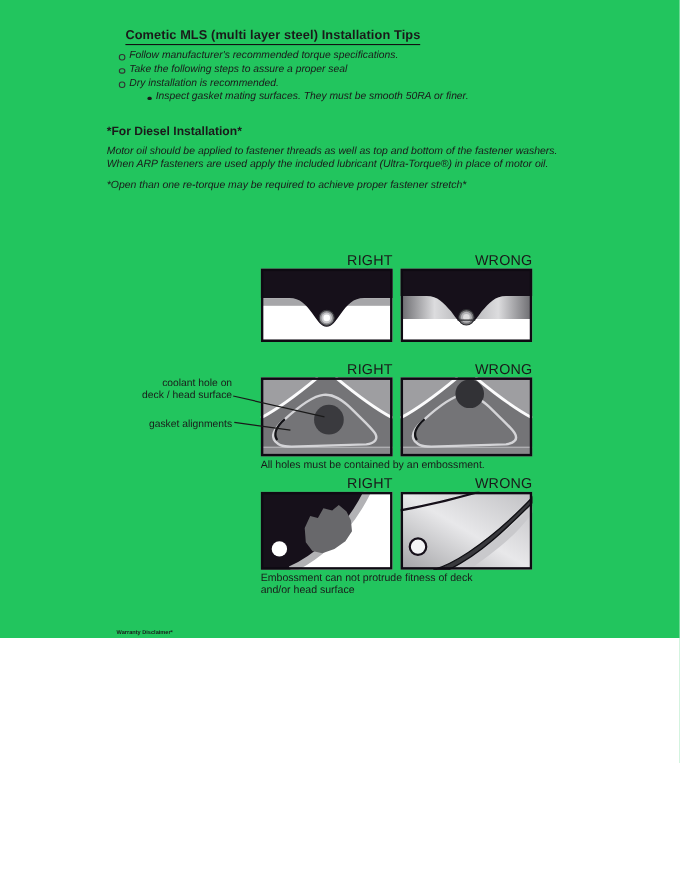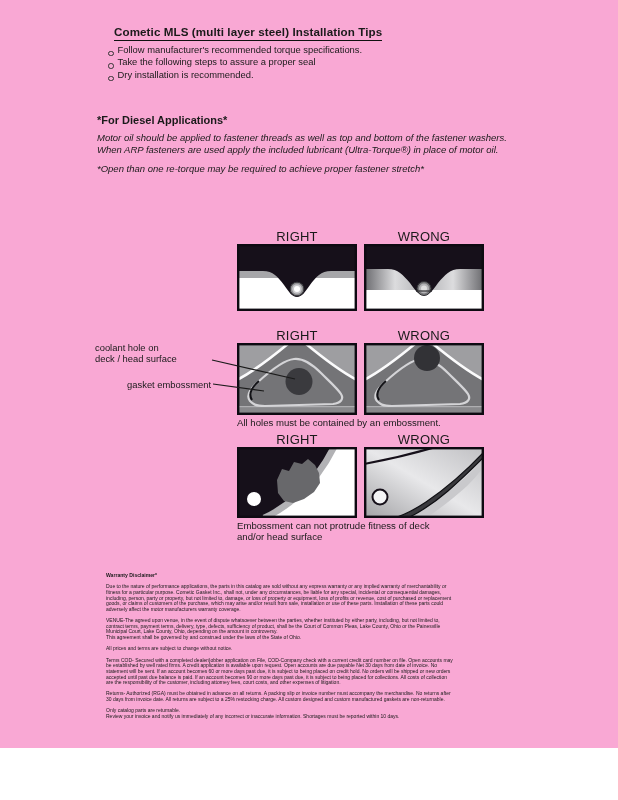--- a/index.html
+++ b/index.html
@@ -1,43 +1,43 @@
 <!DOCTYPE html>
 <html><head>
 <meta charset="utf-8">
 <style>
   html,body{margin:0;padding:0;background:#ffffff;}
-  .page{position:relative;width:618px;height:748px;background:#f9a8d4;
+  .page{position:relative;width:618px;height:580px;background:#22c55e;
         font-family:"Liberation Sans",sans-serif;color:#1a1a1a;overflow:hidden;}
 
   .title{position:absolute;left:114px;top:25px;margin:0;font-size:11.6px;font-weight:bold;
          letter-spacing:.1px;border-bottom:1.6px solid #111;padding-bottom:2px;}
 
   .tips{position:absolute;left:108px;top:44px;font-size:9.4px;line-height:12.4px;}
-  .brow{display:flex;align-items:flex-end;}
+  .brow{display:flex;align-items:center;font-style:italic;}
   .obullet{width:3.5px;height:3.5px;border:1px solid #333;border-radius:50%;
            margin:3.7px 4px 0 0;flex:none;}
   .srow{margin-left:26px;}
   .fbullet{width:3.6px;height:3.6px;background:#1a1a1a;border-radius:50%;
            margin:4px 4px 0 0;flex:none;}
 
   .diesel{position:absolute;left:97px;top:114px;width:456px;}
   .diesel h2{font-size:11px;margin:0 0 6px 0;}
   .diesel p{font-size:9.5px;line-height:11.8px;margin:0 0 5.5px 0;white-space:pre-line;font-style:italic;}
   .diesel .note{margin-top:7px;}
 
   .diag-row{position:absolute;left:237px;width:248px;}
   .row1{top:230px}.row2{top:329px}.row3{top:433px}
   .dlabels{display:flex;gap:7px;}
-  .dlabel{width:120px;text-align:center;font-size:13px;letter-spacing:.2px;line-height:14px;}
+  .dlabel{width:120px;text-align:right;font-size:13px;letter-spacing:.2px;line-height:14px;}
   .dboxes{display:flex;gap:7px;}
   .dboxes svg{display:block;}
   .dcaption{font-size:9.6px;line-height:10.5px;margin-top:3px;white-space:pre-line;}
 
-  .ann1{position:absolute;left:95px;top:343px;width:116px;text-align:left;
+  .ann1{position:absolute;left:95px;top:343px;width:116px;text-align:right;
         font-size:9.4px;line-height:10.8px;white-space:pre-line;}
   .ann2{position:absolute;left:95px;top:379px;width:116px;text-align:right;font-size:9.4px;}
   .leader-svg{position:absolute;left:209px;top:353px;pointer-events:none;}
 
   .disclaimer{position:absolute;left:106px;top:573px;width:436px;
               font-size:5px;line-height:5.66px;}
   .disclaimer .dhead{font-weight:bold;font-size:5.1px;margin:0 0 5.6px 0;}
   .disclaimer p{margin:0 0 5.6px 0;white-space:pre-line;}
 
   .pagenum{position:absolute;left:384px;top:757px;font-size:13.5px;letter-spacing:.2px;}
@@ -55,24 +55,28 @@
       <span>Follow manufacturer's recommended torque specifications.</span>
     </div>
     <div class="brow">
       <span class="obullet"></span>
       <span>Take the following steps to assure a proper seal</span>
     </div>
     <div class="brow">
       <span class="obullet"></span>
       <span>Dry installation is recommended.</span>
     </div>
+    <div class="brow srow">
+      <span class="fbullet"></span>
+      <span>Inspect gasket mating surfaces.  They must be smooth 50RA or finer.</span>
+    </div>
   </div>
 
   <div class="diesel">
-    <h2>*For Diesel Applications*</h2>
+    <h2>*For Diesel Installation*</h2>
     <p>Motor oil should be applied to fastener threads as well as top and bottom of the fastener washers.
 When ARP fasteners are used apply the included lubricant (Ultra-Torque®) in place of motor oil.</p>
     <p class="note">*Open than one re-torque may be required to achieve proper fastener stretch*</p>
   </div>
 
   <div class="diag-row row1">
     <div class="dlabels">
       <span class="dlabel">RIGHT</span>
       <span class="dlabel">WRONG</span>
     </div>
@@ -139,21 +143,21 @@
         <path d="M15,57 C11,51 14,45 22,38" stroke="#121216" stroke-width="2" fill="none"></path>
         <circle cx="63" cy="15" r="13" fill="#323236"></circle>
         <rect x="1.2" y="1.2" width="117.6" height="69.6" fill="none" stroke="#0e0a12" stroke-width="2.4"></rect>
       </svg>
     </div>
     <div class="dcaption">All holes must be contained by an embossment.</div>
   </div>
 
   <div class="ann1">coolant hole on
 deck / head surface</div>
-  <div class="ann2">gasket embossment</div>
+  <div class="ann2">gasket alignments</div>
   <svg class="leader-svg" width="92" height="42" viewBox="0 0 92 42">
     <line x1="3" y1="7" x2="86" y2="26" stroke="#1a1a1a" stroke-width="1.1"></line>
     <line x1="4" y1="31" x2="55" y2="38" stroke="#1a1a1a" stroke-width="1.1"></line>
   </svg>
 
   <div class="diag-row row3">
     <div class="dlabels">
       <span class="dlabel">RIGHT</span>
       <span class="dlabel">WRONG</span>
     </div>

